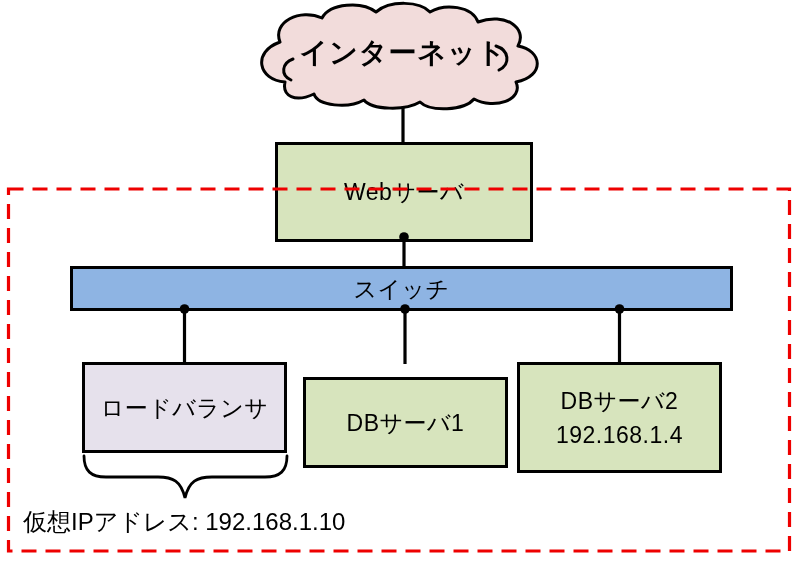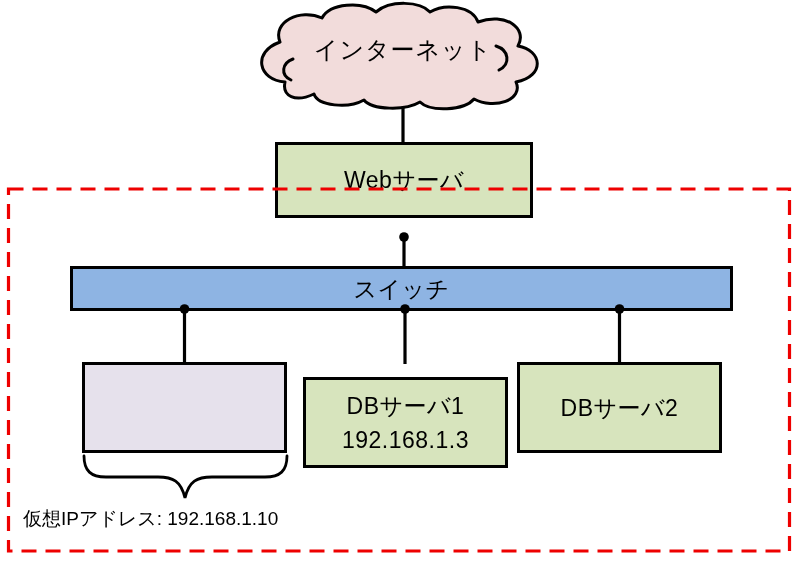--- a/index.html
+++ b/index.html
@@ -14,29 +14,29 @@
   .cloud-curl{fill:none;stroke:var(--line-black,#000);stroke-width:3;stroke-linecap:round;}
   .conn{stroke:var(--line-black,#000);stroke-width:3.2;}
   .dot{fill:var(--line-black,#000);}
   .boundary{fill:none;stroke:var(--boundary-red,#ee0000);stroke-width:3.2;stroke-dasharray:15 9;}
   .brace{fill:none;stroke:var(--line-black,#000);stroke-width:2.8;stroke-linecap:round;}
   .nodebox{
     position:absolute;z-index:2;box-sizing:border-box;border:3px solid var(--line-black,#000);
     display:flex;flex-direction:column;align-items:center;justify-content:center;
     text-align:center;font-size:23px;line-height:34px;letter-spacing:0.5px;
   }
-  .web{left:275px;top:142px;width:258px;height:76px;background:var(--server-fill,#d7e4bd);}
+  .web{left:275px;top:142px;width:258px;height:100px;background:var(--server-fill,#d7e4bd);}
   .switch{left:70px;top:266px;width:663px;height:45px;background:var(--switch-fill,#8eb4e3);text-align:right;}
   .lb{left:82px;top:362px;width:205px;height:91px;background:var(--load-balancer-fill,#e6e1ec);}
   .db1{left:303px;top:377px;width:205px;height:91px;background:var(--server-fill,#d7e4bd);}
-  .db2{left:517px;top:362px;width:205px;height:91px;background:var(--server-fill,#d7e4bd);text-align:right;}
+  .db2{left:517px;top:362px;width:205px;height:111px;background:var(--server-fill,#d7e4bd);text-align:right;}
   .label{position:absolute;z-index:4;white-space:nowrap;}
-  .cloud-label{left:258px;top:34px;width:290px;text-align:center;font-size:24px;letter-spacing:1px;}
+  .cloud-label{left:258px;top:34px;width:290px;text-align:center;font-size:28px;letter-spacing:1px;font-weight:bold;}
   .net-label{left:20px;top:195px;font-size:17px;color:var(--boundary-red,#e60000);}
-  .vip-label{left:23px;top:506px;font-size:19px;}
+  .vip-label{left:23px;top:506px;font-size:24px;}
 </style>
 </head>
 <body>
 
 <div class="stage">
 
   <svg class="layer under" viewBox="0 0 801 564">
 
     <line class="conn" x1="403" y1="98" x2="403" y2="143"></line>
     <line class="conn" x1="404" y1="236" x2="404" y2="268"></line>
@@ -66,29 +66,30 @@
 
   <div class="nodebox web">
     <div>Webサーバ</div>
   </div>
 
   <div class="nodebox switch">
     <div>スイッチ</div>
   </div>
 
   <div class="nodebox lb">
+    <div>ロードバランサ</div>
   </div>
 
   <div class="nodebox db1">
     <div>DBサーバ1</div>
-    <div>192.168.1.3</div>
   </div>
 
   <div class="nodebox db2">
     <div>DBサーバ2</div>
+    <div>192.168.1.4</div>
   </div>
 
   <svg class="layer over" viewBox="0 0 801 564">
 
     <rect class="boundary" x="8.5" y="189" width="781" height="362"></rect>
 
     <circle class="dot" cx="404" cy="237" r="4.8"></circle>
     <circle class="dot" cx="184.5" cy="309" r="4.8"></circle>
     <circle class="dot" cx="405" cy="309" r="4.8"></circle>
     <circle class="dot" cx="619.5" cy="309" r="4.8"></circle>

